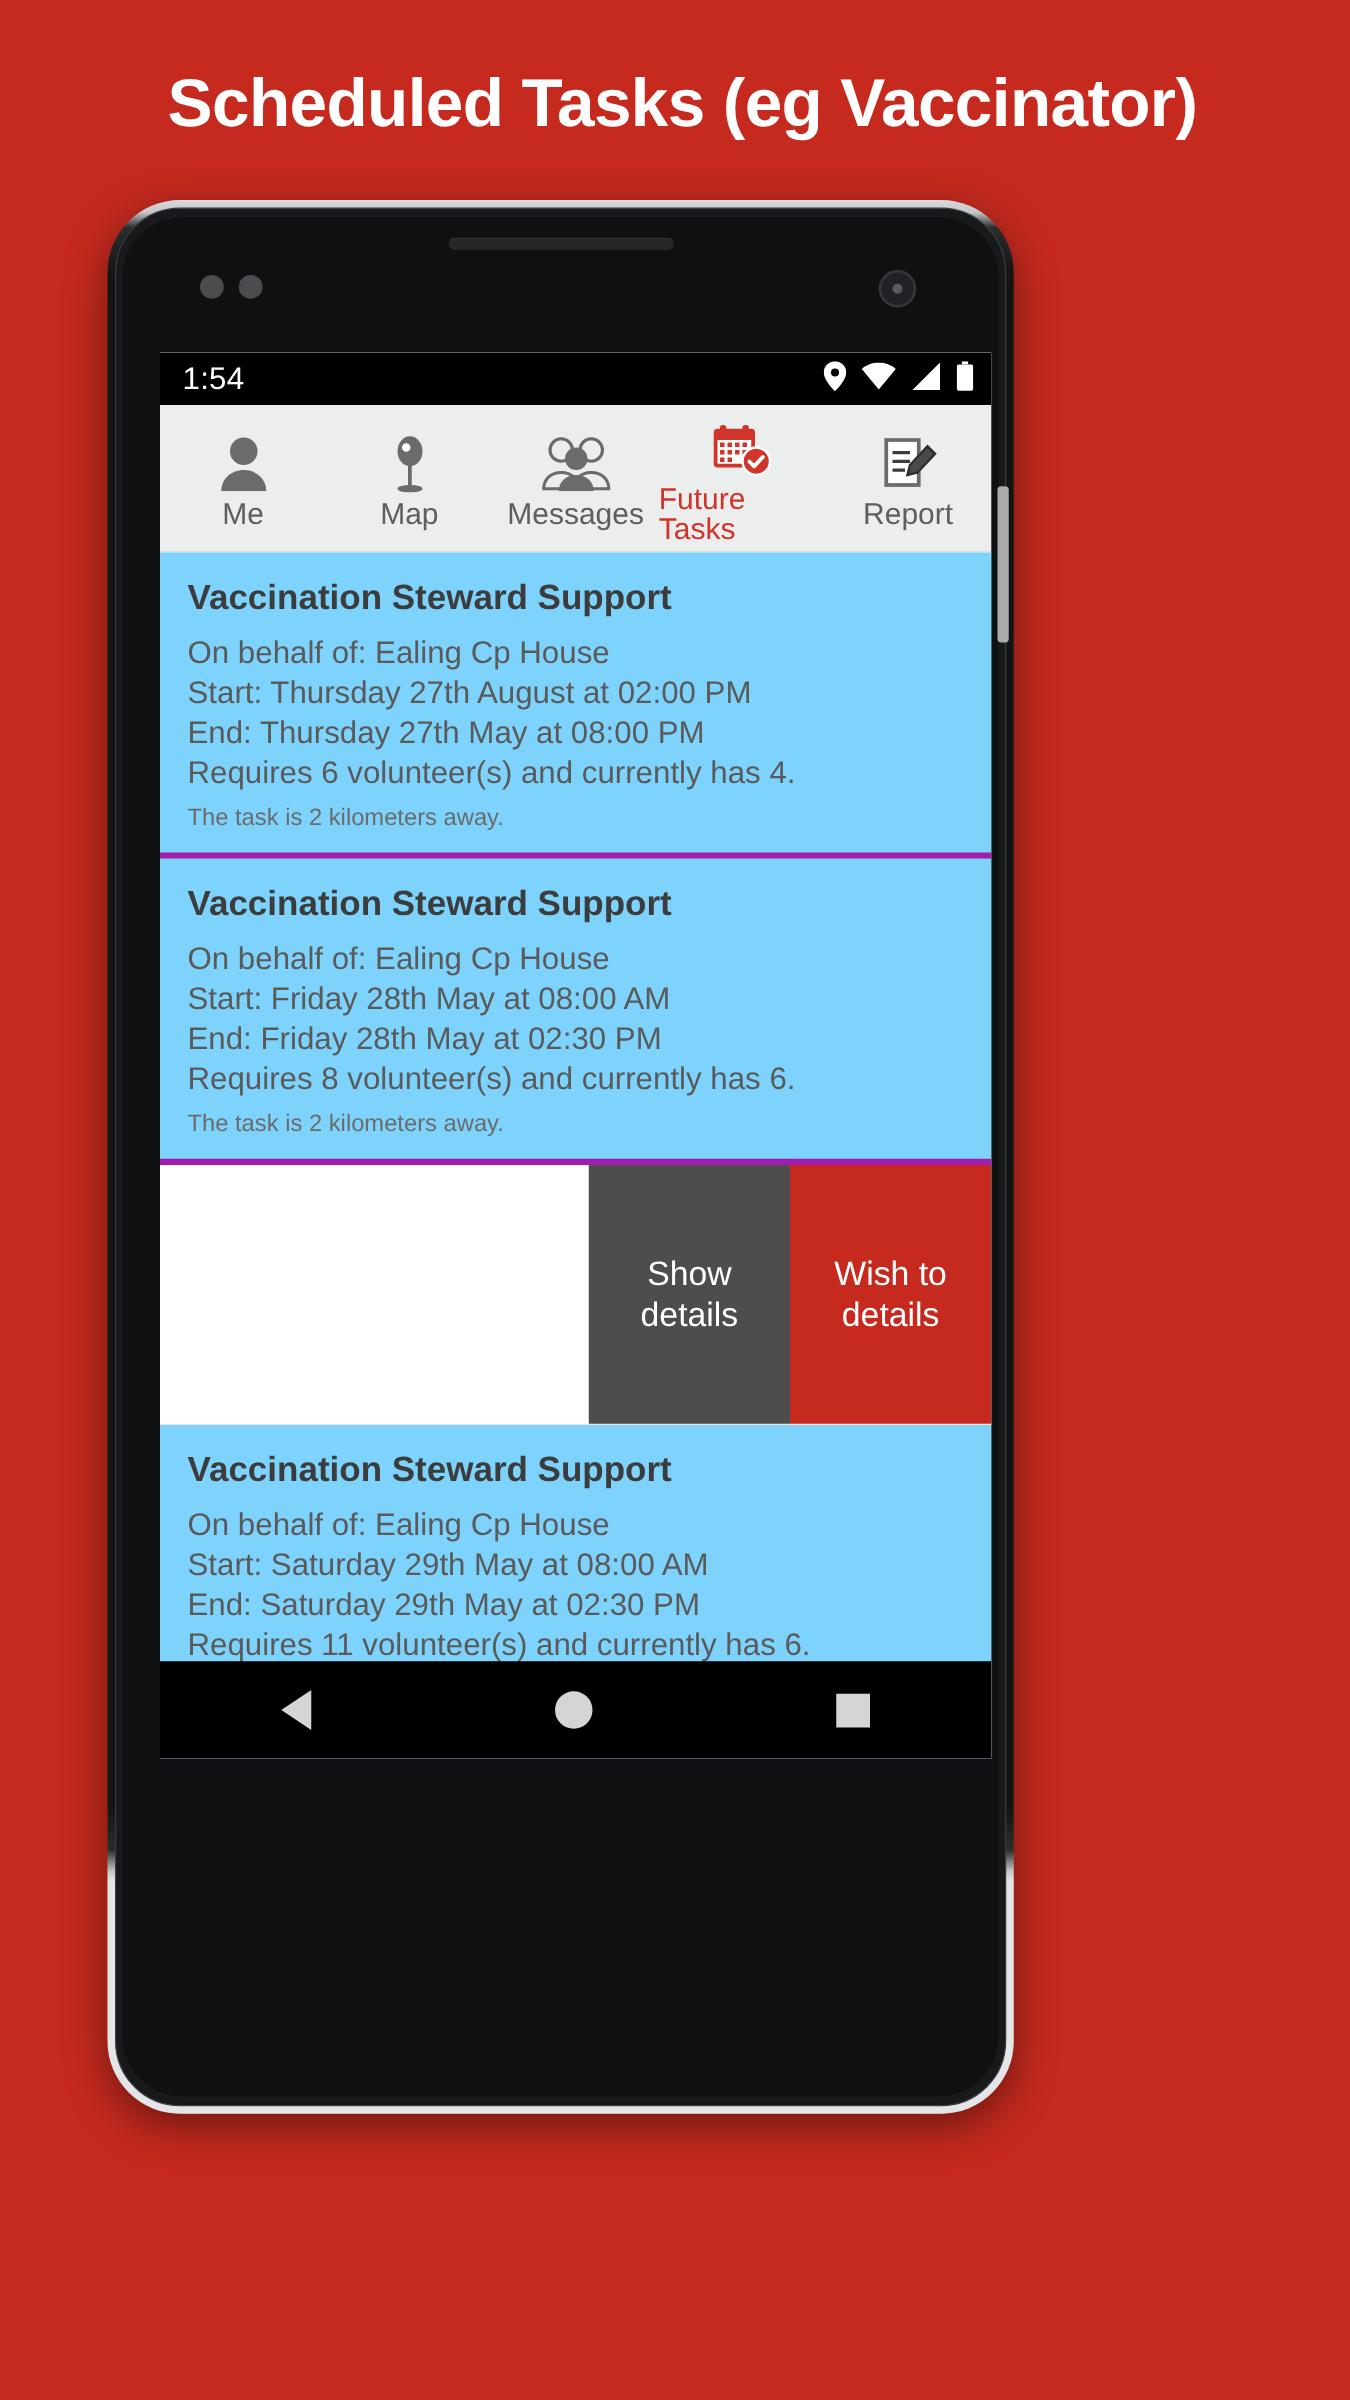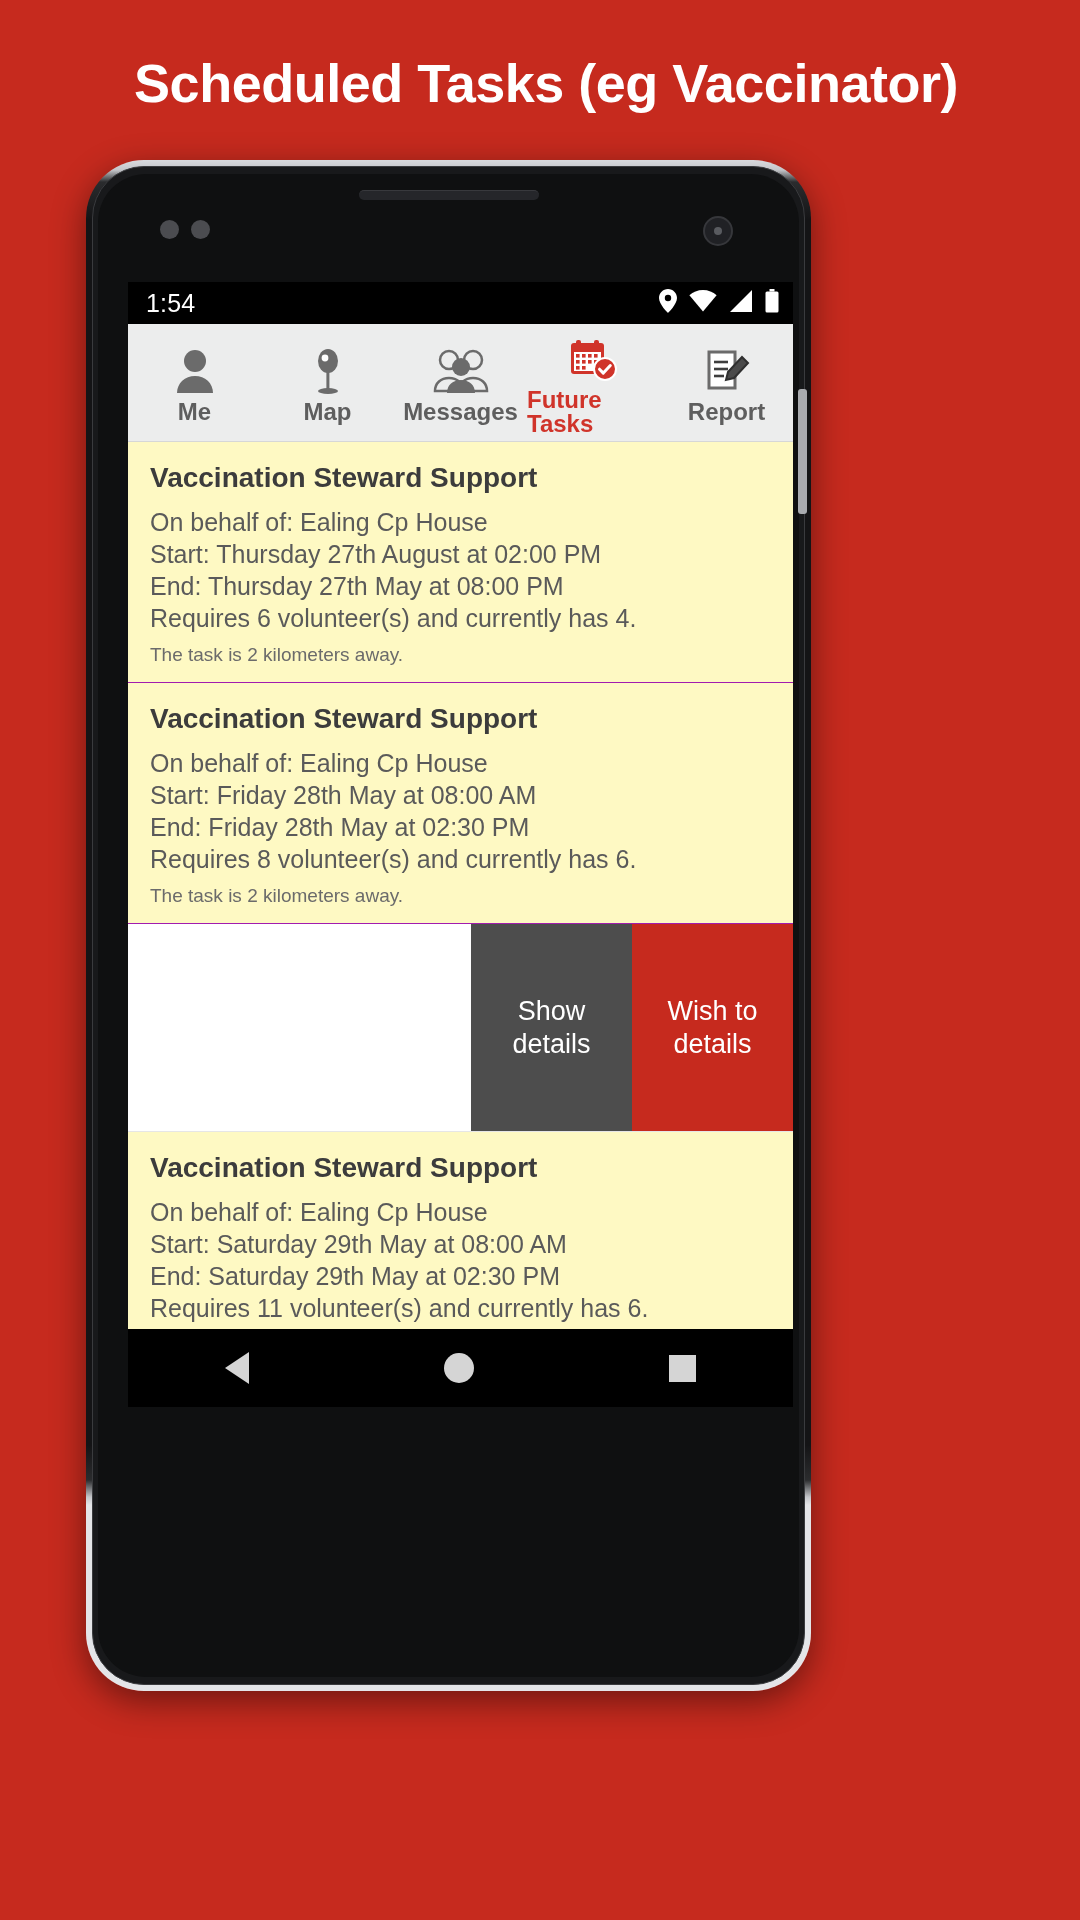--- a/index.html
+++ b/index.html
@@ -99,32 +99,31 @@
     background: #eceded;
     border-bottom: 1px solid #d6d7d7;
     display: flex; align-items: stretch;
   }
   .tab {
     flex: 1;
     display: flex; flex-direction: column;
     align-items: center; justify-content: center;
     gap: 6px;
     padding-top: 6px;
-    font-weight: bold;
   }
   .tab-icon { height: 46px; display: flex; align-items: center; justify-content: center; }
   .tab-label { font-size: 24px; color: #5e5e5e; line-height: 1; }
   .tab.active .tab-label { color: #d0342a; }
 
   
   .task-list { background: #ffffff; }
   .task-card {
     padding: 20px 22px 16px 22px;
-    border-bottom: 1px solid #a21caf;
-    background: #fef9c3;
+    border-bottom: 5px solid #a21caf;
+    background: #7dd3fc;
   }
   .task-title {
     font-size: 28px; font-weight: bold; color: #3c3c3c;
     margin-bottom: 12px;
   }
   .task-line {
     font-size: 25px; color: #5a5a5a; line-height: 1.28;
   }
   .task-distance {
     font-size: 19px; color: #6b6b6b; margin-top: 10px;

